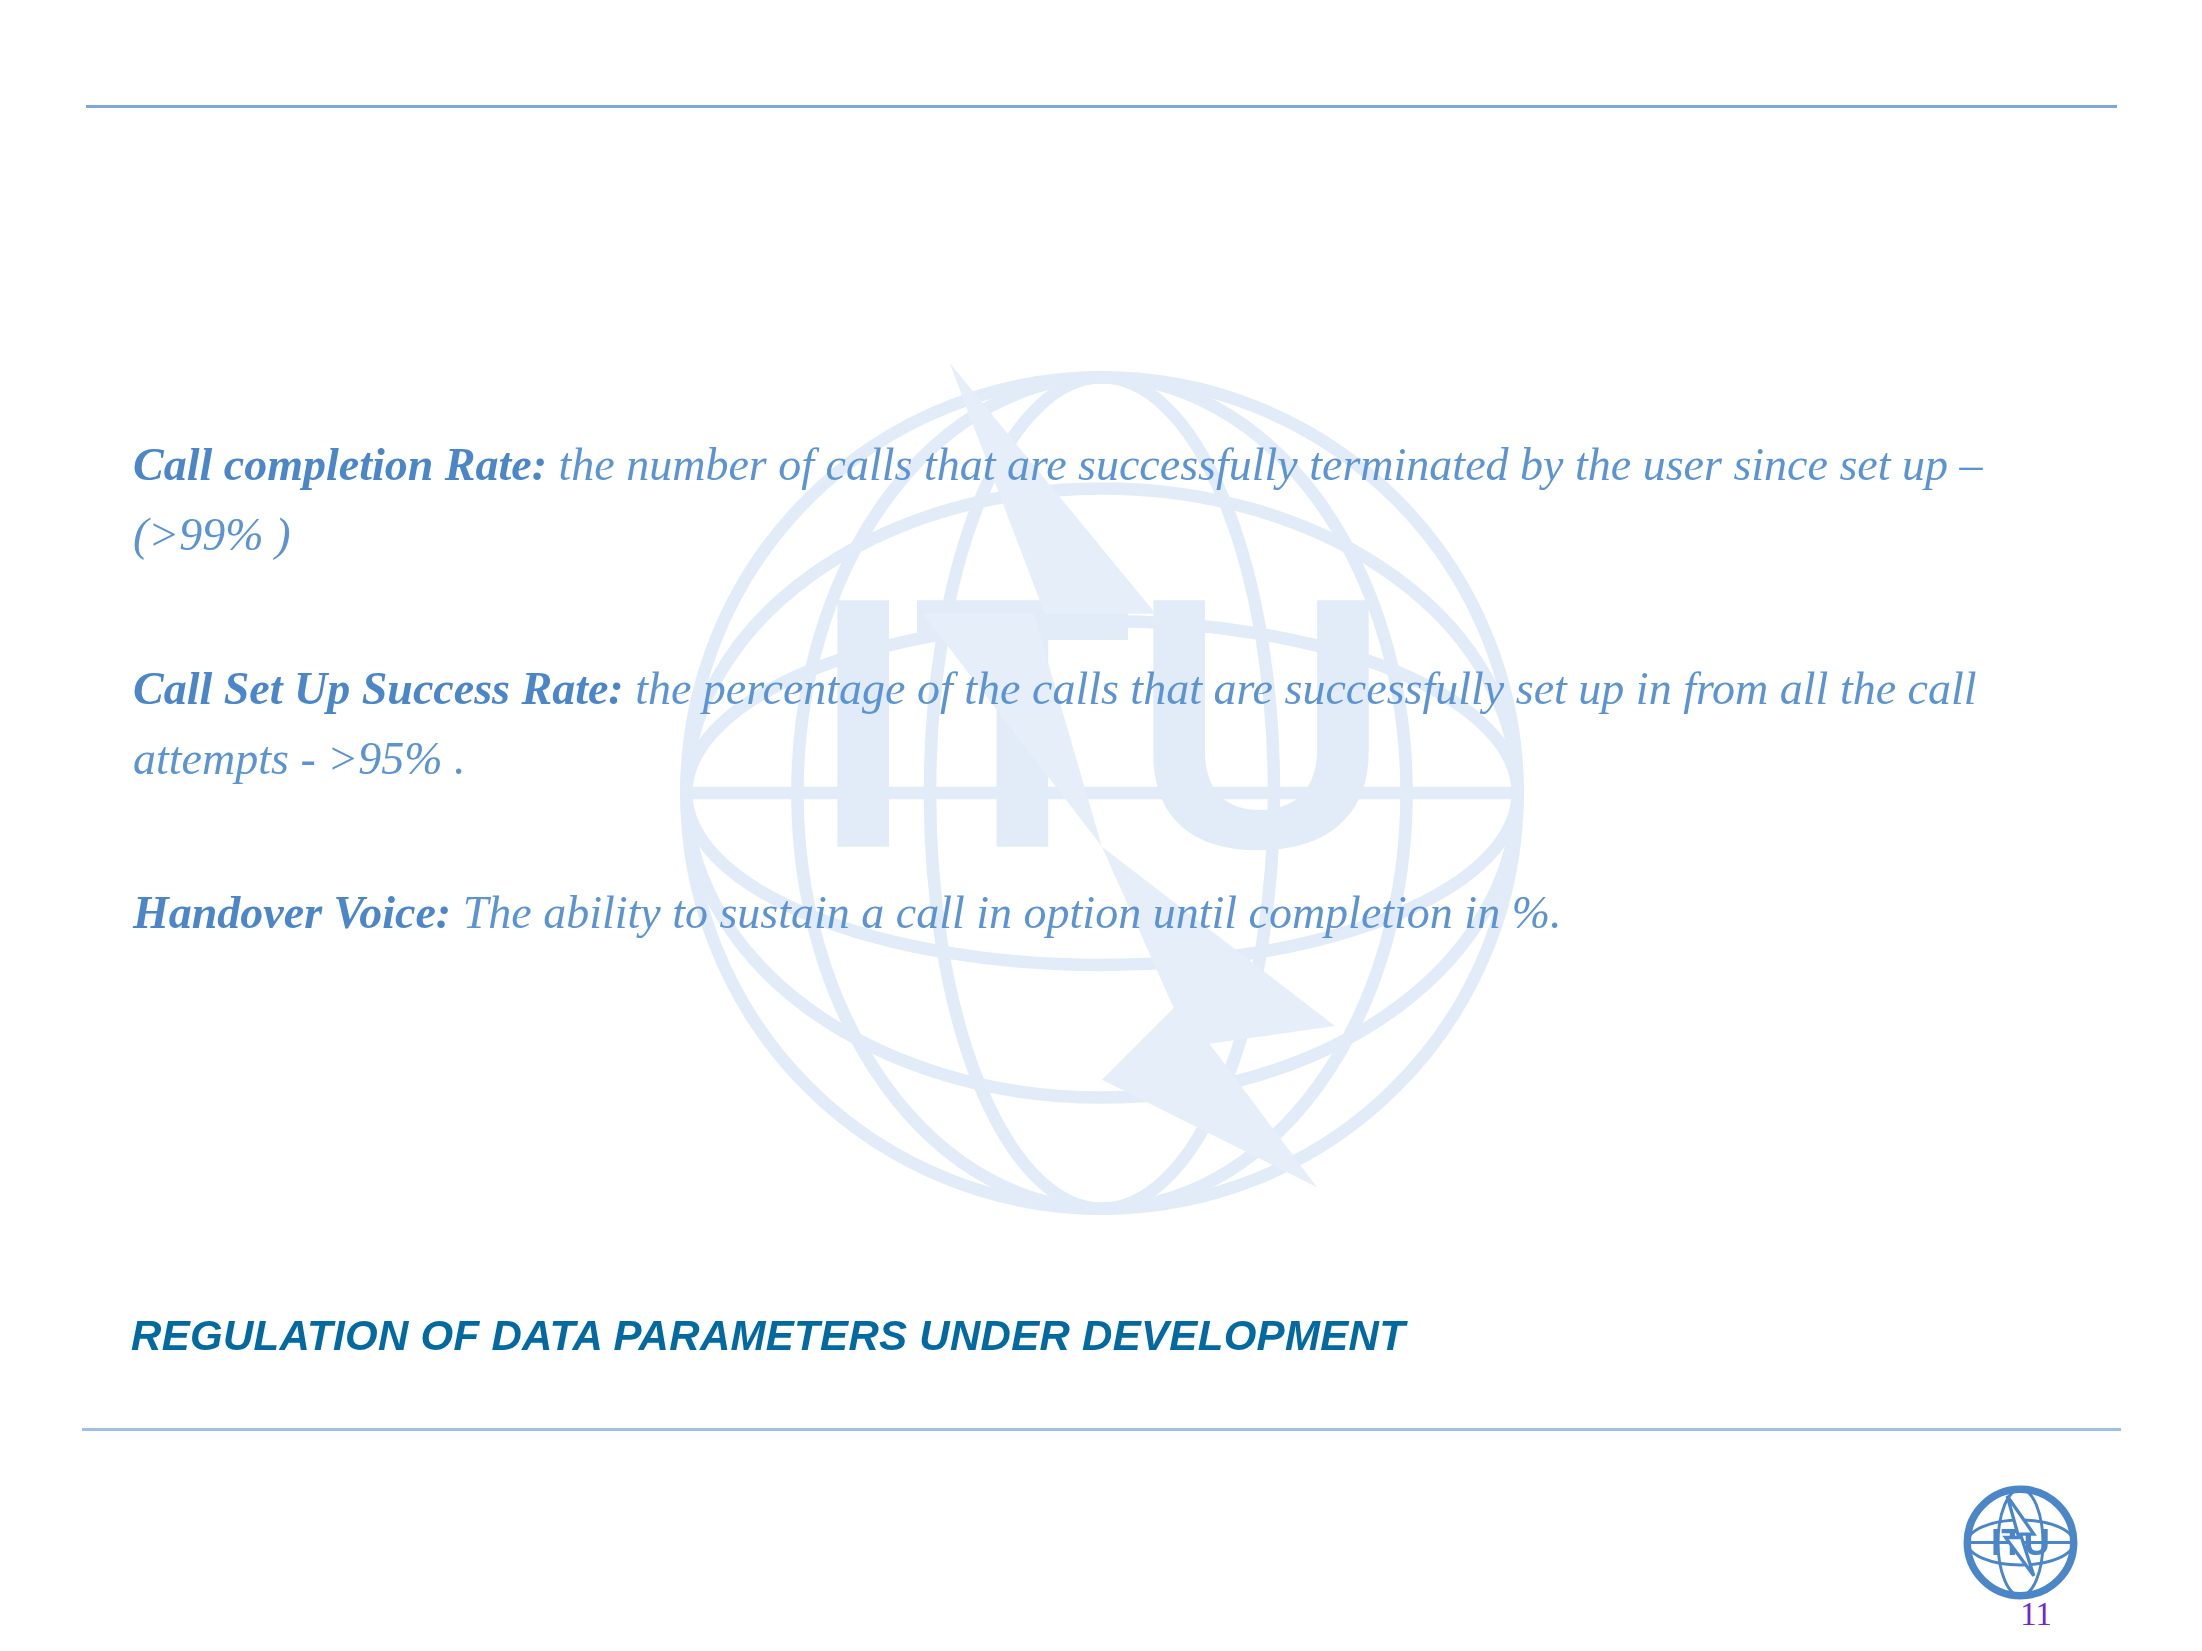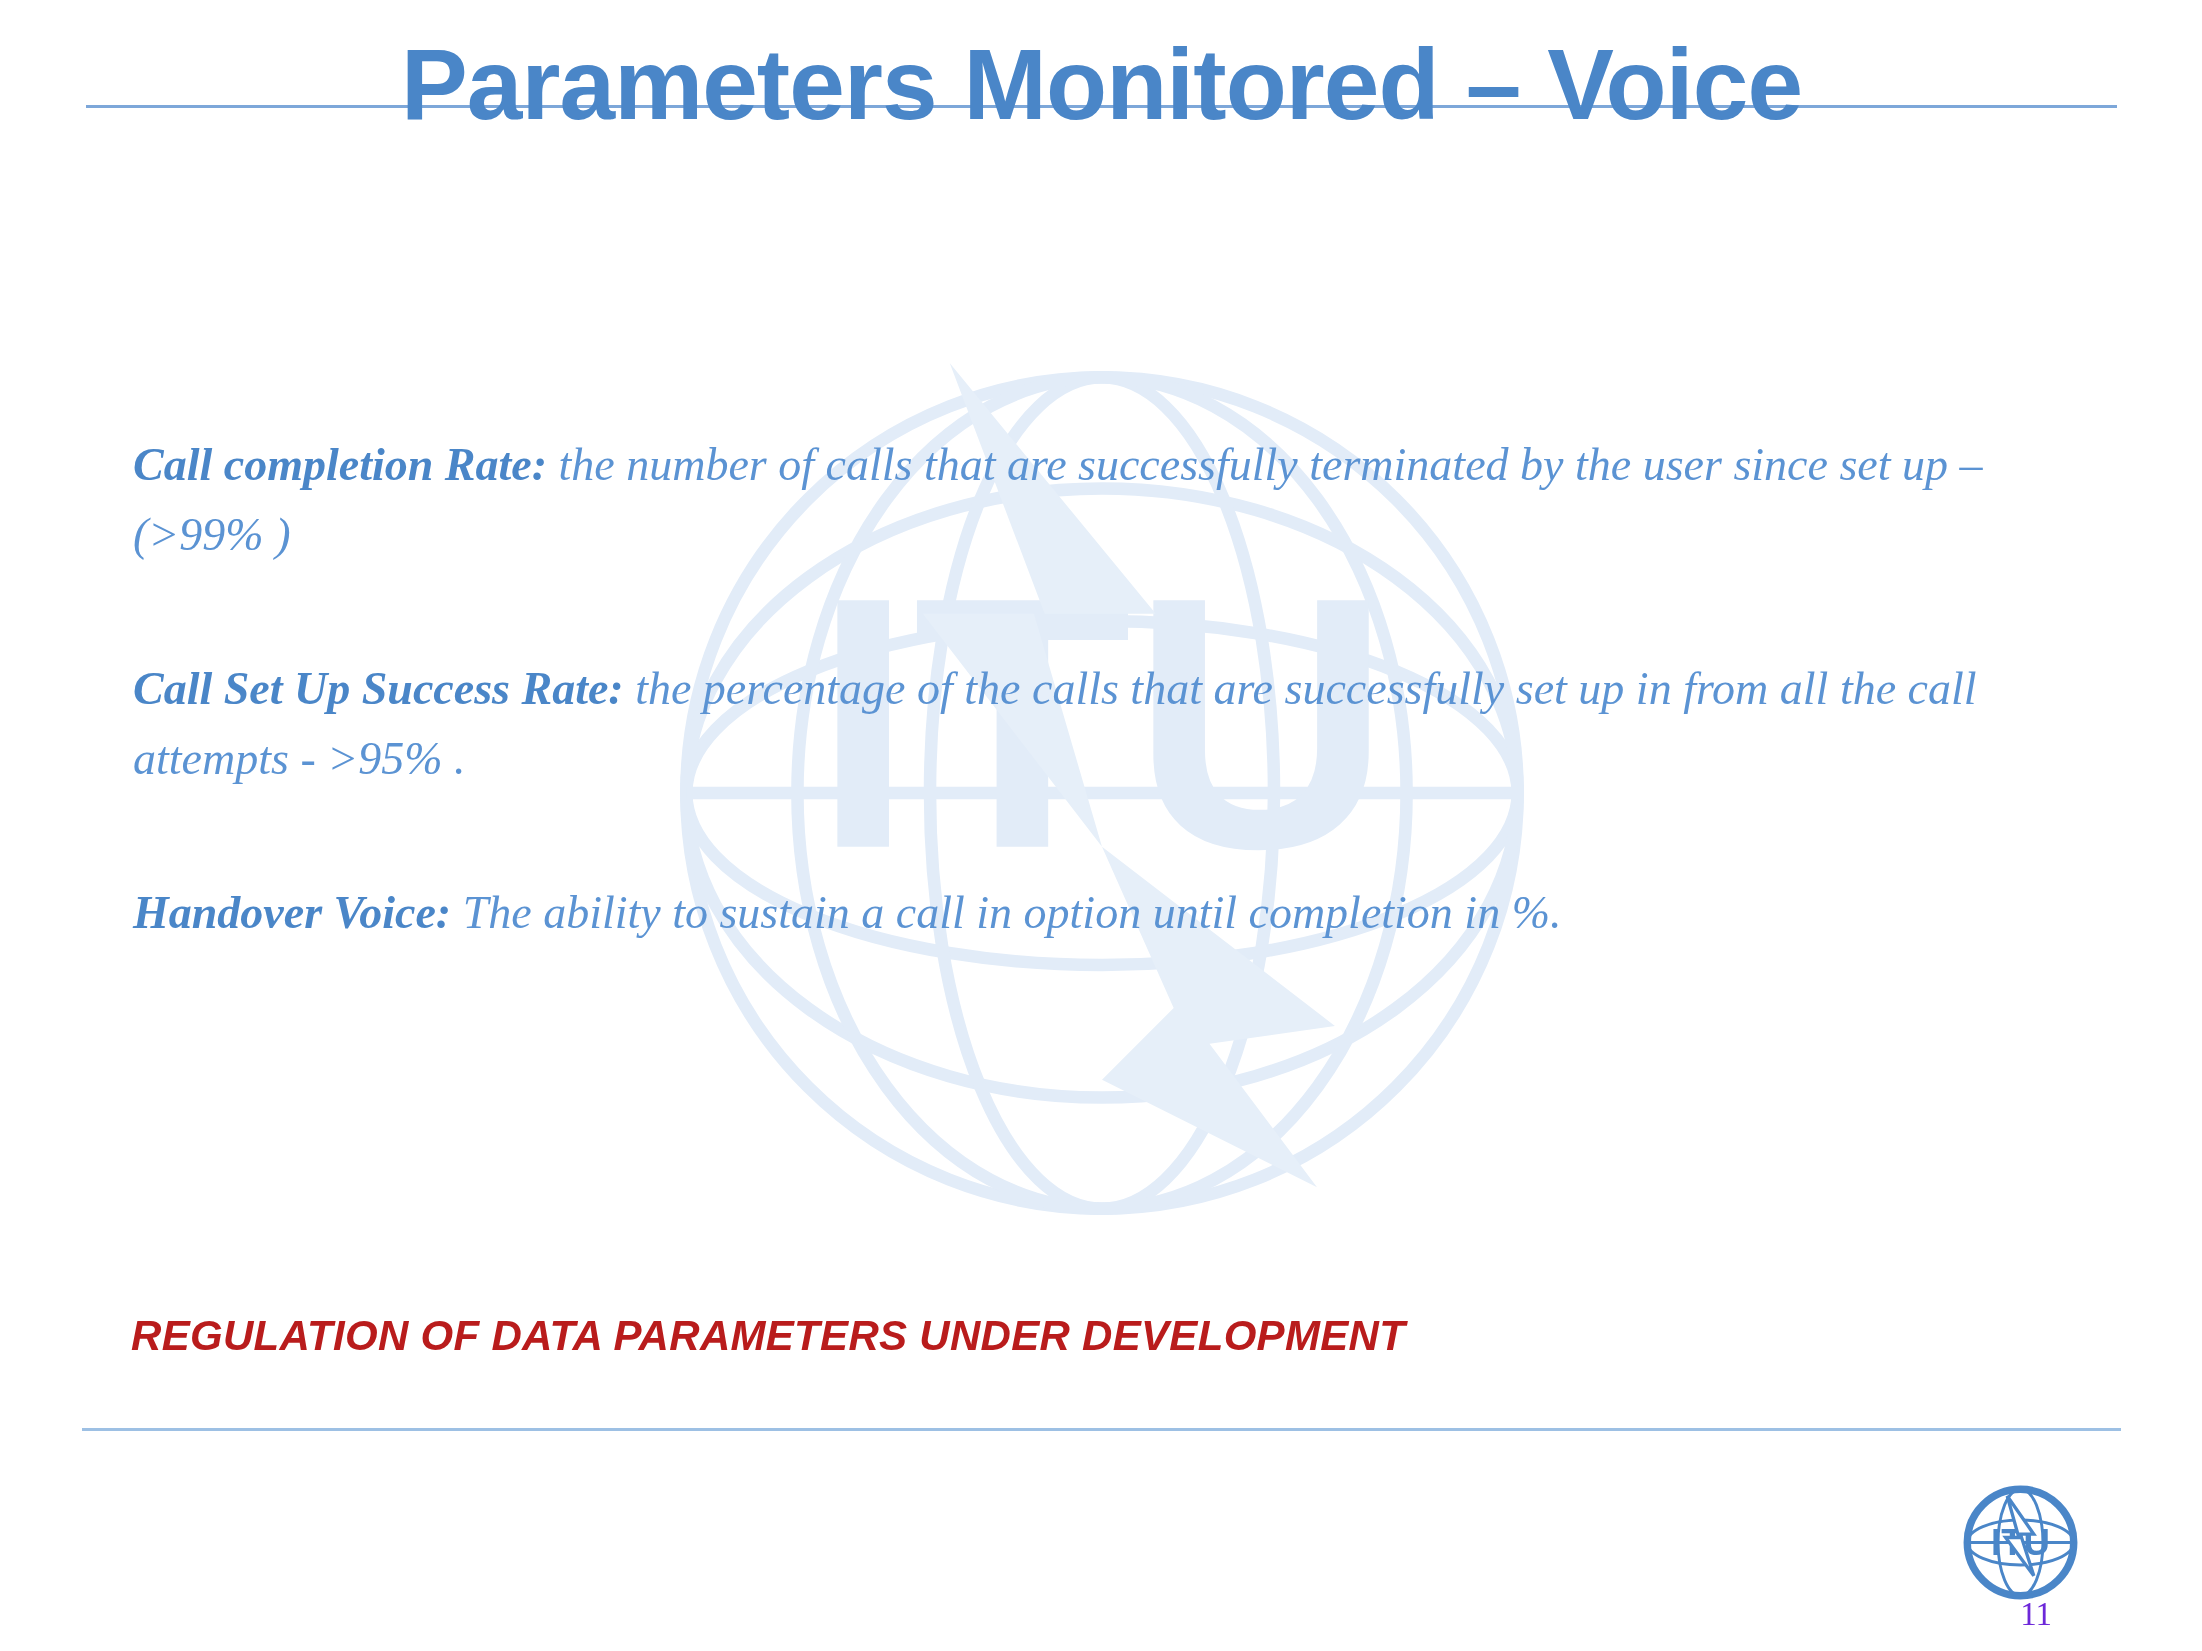--- a/index.html
+++ b/index.html
@@ -80,21 +80,21 @@
 
   
   .footnote {
     position: absolute;
     left: 131px;
     top: 1312px;
     font-family: "Liberation Sans", sans-serif;
     font-style: italic;
     font-weight: bold;
     font-size: 42px;
-    color: #b91c1c;
+    color: #0369a1;
     letter-spacing: 0.3px;
   }
 
   
   .bottom-rule {
     position: absolute;
     left: 82px;
     top: 1428px;
     width: 2039px;
     height: 2.6px;
@@ -145,21 +145,20 @@
       </g>
       <g fill="#e6eff9">
         <polygon points="215,60 330,200 262,200 300,330 200,200 268,200"></polygon>
         <polygon points="300,330 430,430 360,440 420,520 300,460 340,420"></polygon>
       </g>
     </svg>
   </div>
 
   <div class="title-rule"></div>
 
-  <div class="title">Parameters Monitored – Voice</div>
 
   <div class="body">
     <div class="para">
       <b>Call completion Rate:</b><span> the number of calls that are successfully terminated by the user since set up – (&gt;99% )</span>
     </div>
     <div class="para">
       <b>Call Set Up Success Rate:</b><span>  the percentage of the calls that are successfully set up in from all the call attempts - &gt;95% .</span>
     </div>
     <div class="para">
       <b>Handover Voice:</b><span> The ability to sustain a call in option until completion in %.</span>

